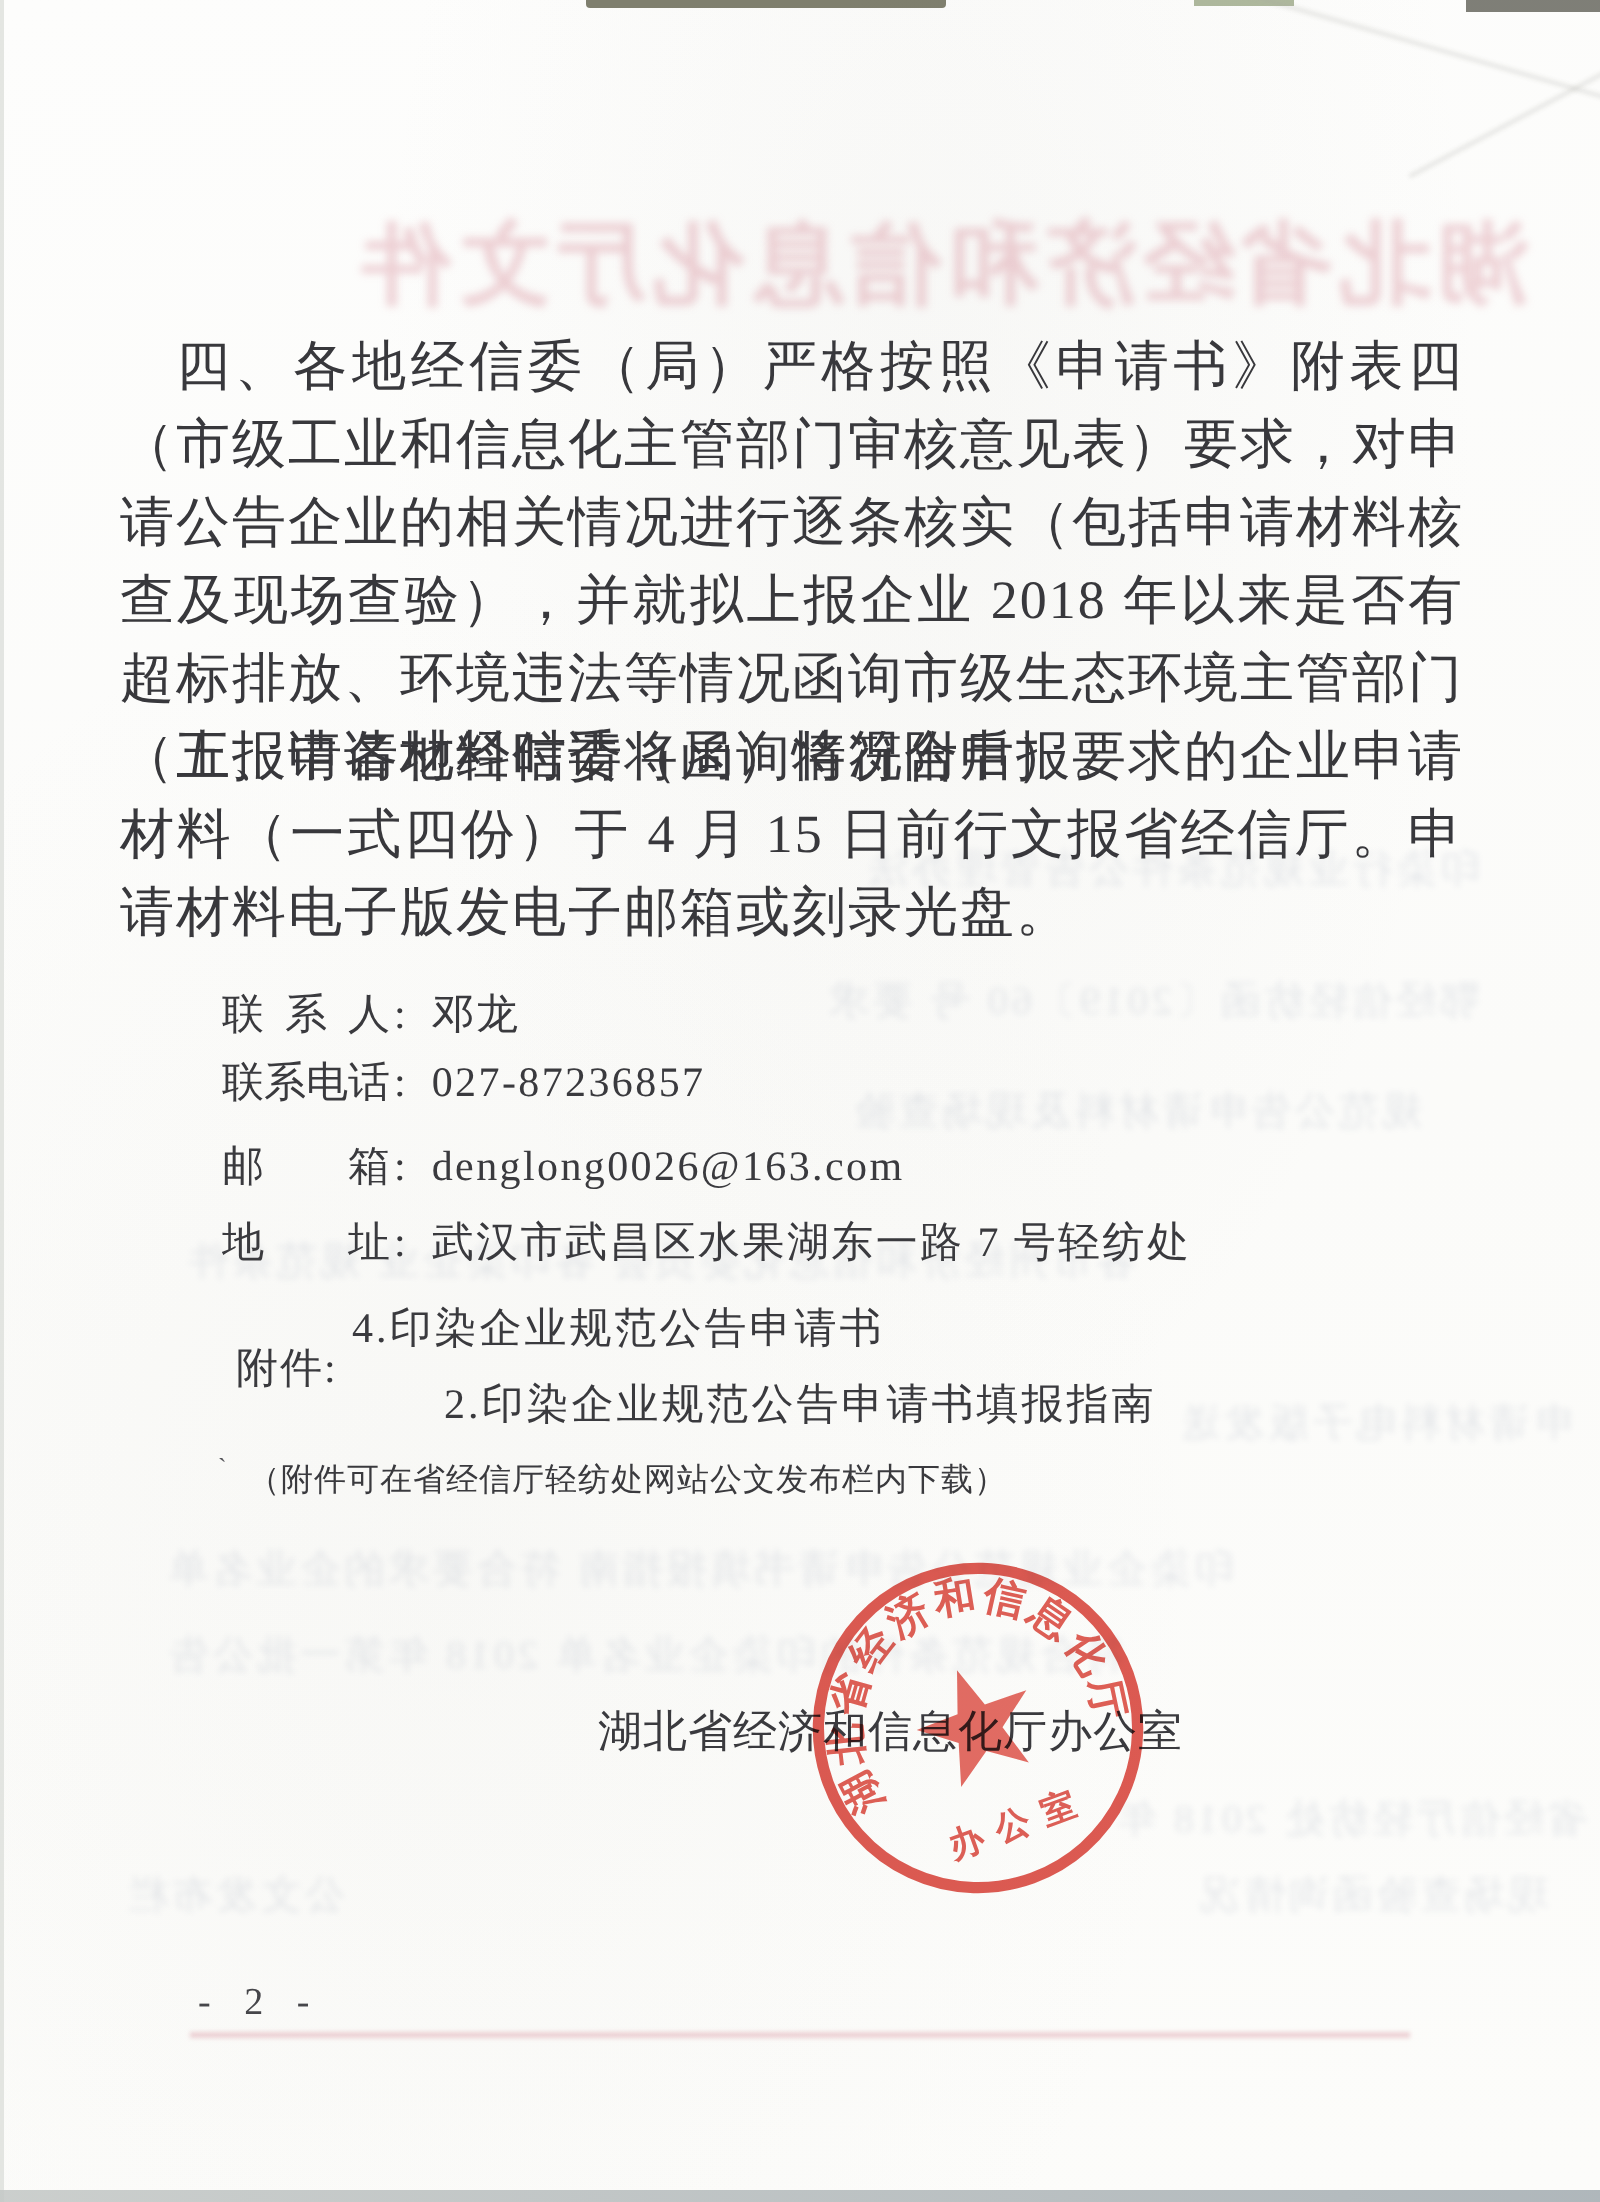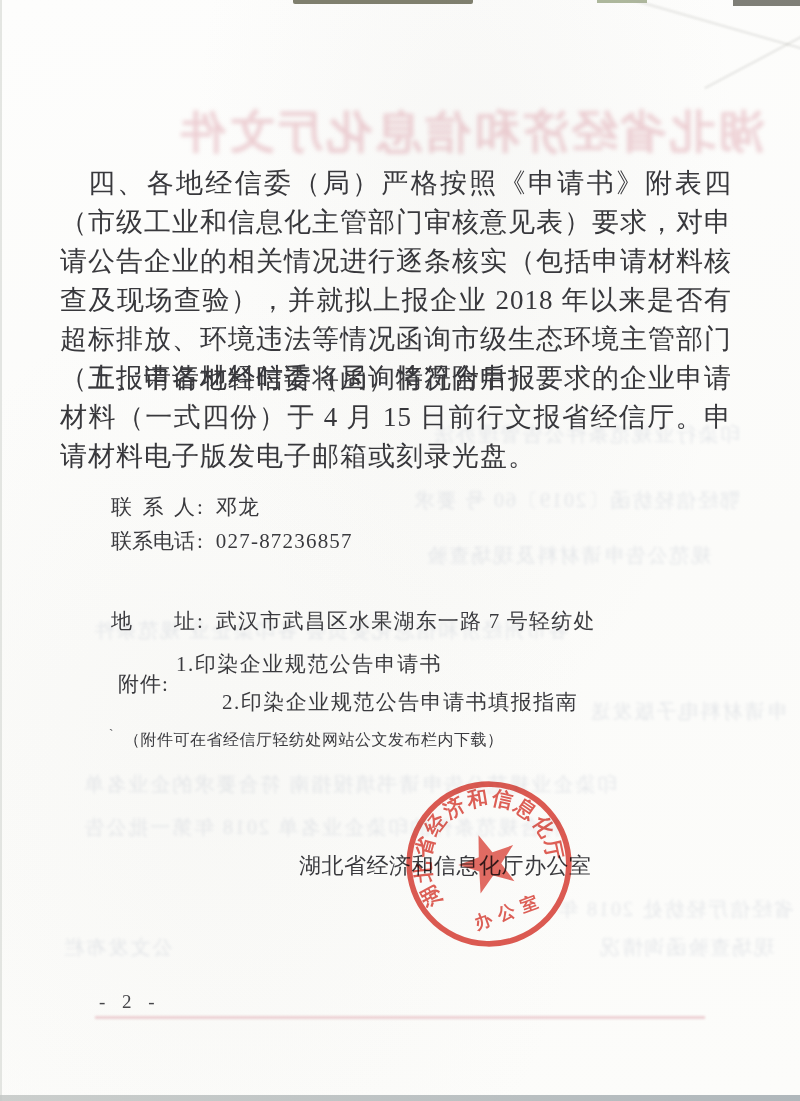--- a/index.html
+++ b/index.html
@@ -94,26 +94,29 @@
 
   <p class="para para-4">四、各地经信委（局）严格按照《申请书》附表四（市级工业和信息化主管部门审核意见表）要求，对申请公告企业的相关情况进行逐条核实（包括申请材料核查及现场查验），并就拟上报企业 2018 年以来是否有超标排放、环境违法等情况函询市级生态环境主管部门（上报申请材料时请将函询情况附后）。</p>
   <p class="para para-5">五、请各地经信委（局）将符合申报要求的企业申请材料（一式四份）于 4 月 15 日前行文报省经信厅。申请材料电子版发电子邮箱或刻录光盘。</p>
 
   <div class="contact-row cr1">
     <span class="clabel">联系人</span><span class="colon">:</span><span class="cvalue">邓龙</span>
   </div>
   <div class="contact-row cr2">
     <span class="clabel">联系电话</span><span class="colon">:</span><span class="cvalue">027-87236857</span>
   </div>
+  <div class="contact-row cr3">
+    <span class="clabel">邮箱</span><span class="colon">:</span><span class="cvalue">denglong0026@163.com</span>
+  </div>
   <div class="contact-row cr4">
     <span class="clabel">地址</span><span class="colon">:</span><span class="cvalue">武汉市武昌区水果湖东一路 7 号轻纺处</span>
   </div>
 
   <span class="attach-label">附件:</span>
-  <span class="attach-item-1">1.印染企业规范公告申请书</span>
+  <span class="attach-item-1">4.印染企业规范公告申请书</span>
   <span class="attach-item-2">2.印染企业规范公告申请书填报指南</span>
   <span class="attach-tick">`</span>
   <span class="attach-note">（附件可在省经信厅轻纺处网站公文发布栏内下载）</span>
 
   <span class="sig-org">湖北省经济和信息化厅办公室</span>
 
   <svg class="seal" viewBox="0 0 172 172">
     <circle cx="86" cy="86" r="78" fill="none" stroke="#d93f36" stroke-width="5.5" opacity="0.95"></circle>
     <path id="sealArc" d="M 32.2,107.7 A 58,58 0 1 1 139.8,107.7" fill="none"></path>
     <text class="seal-arc-text" text-anchor="middle">

